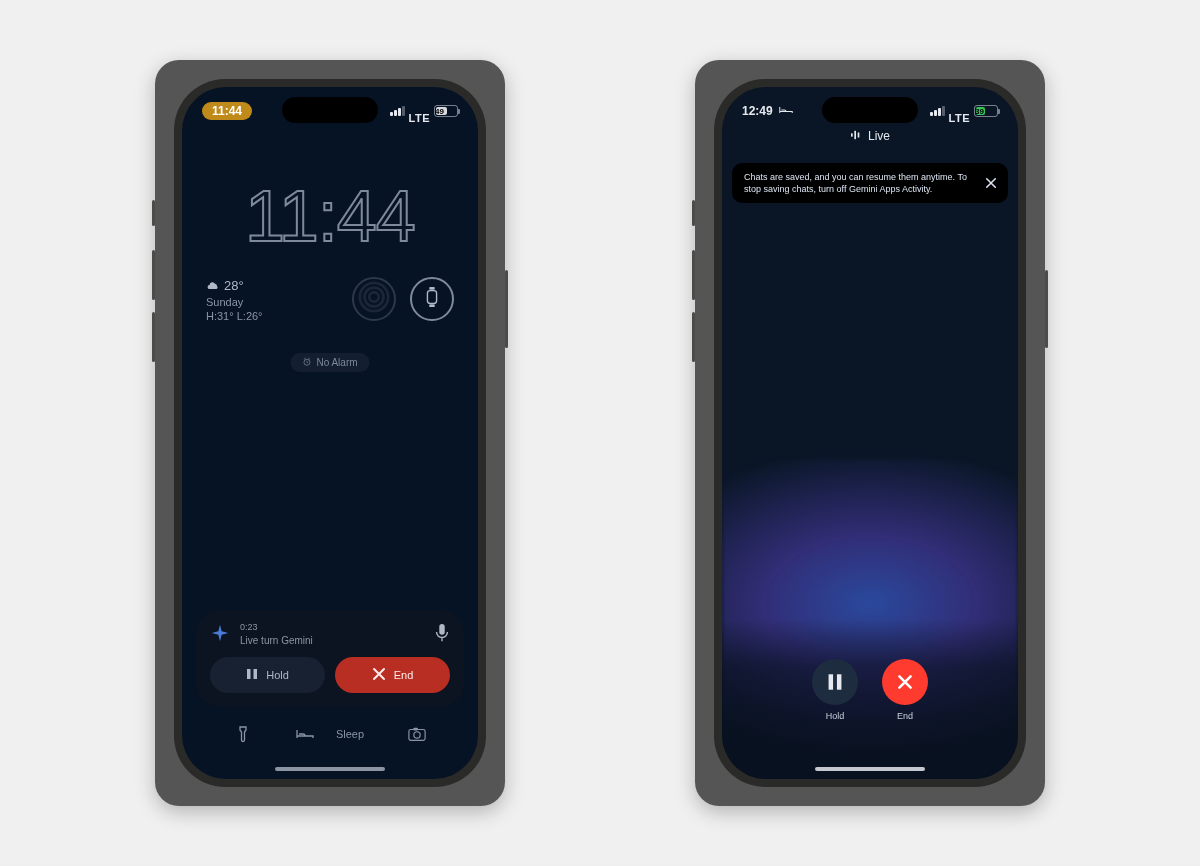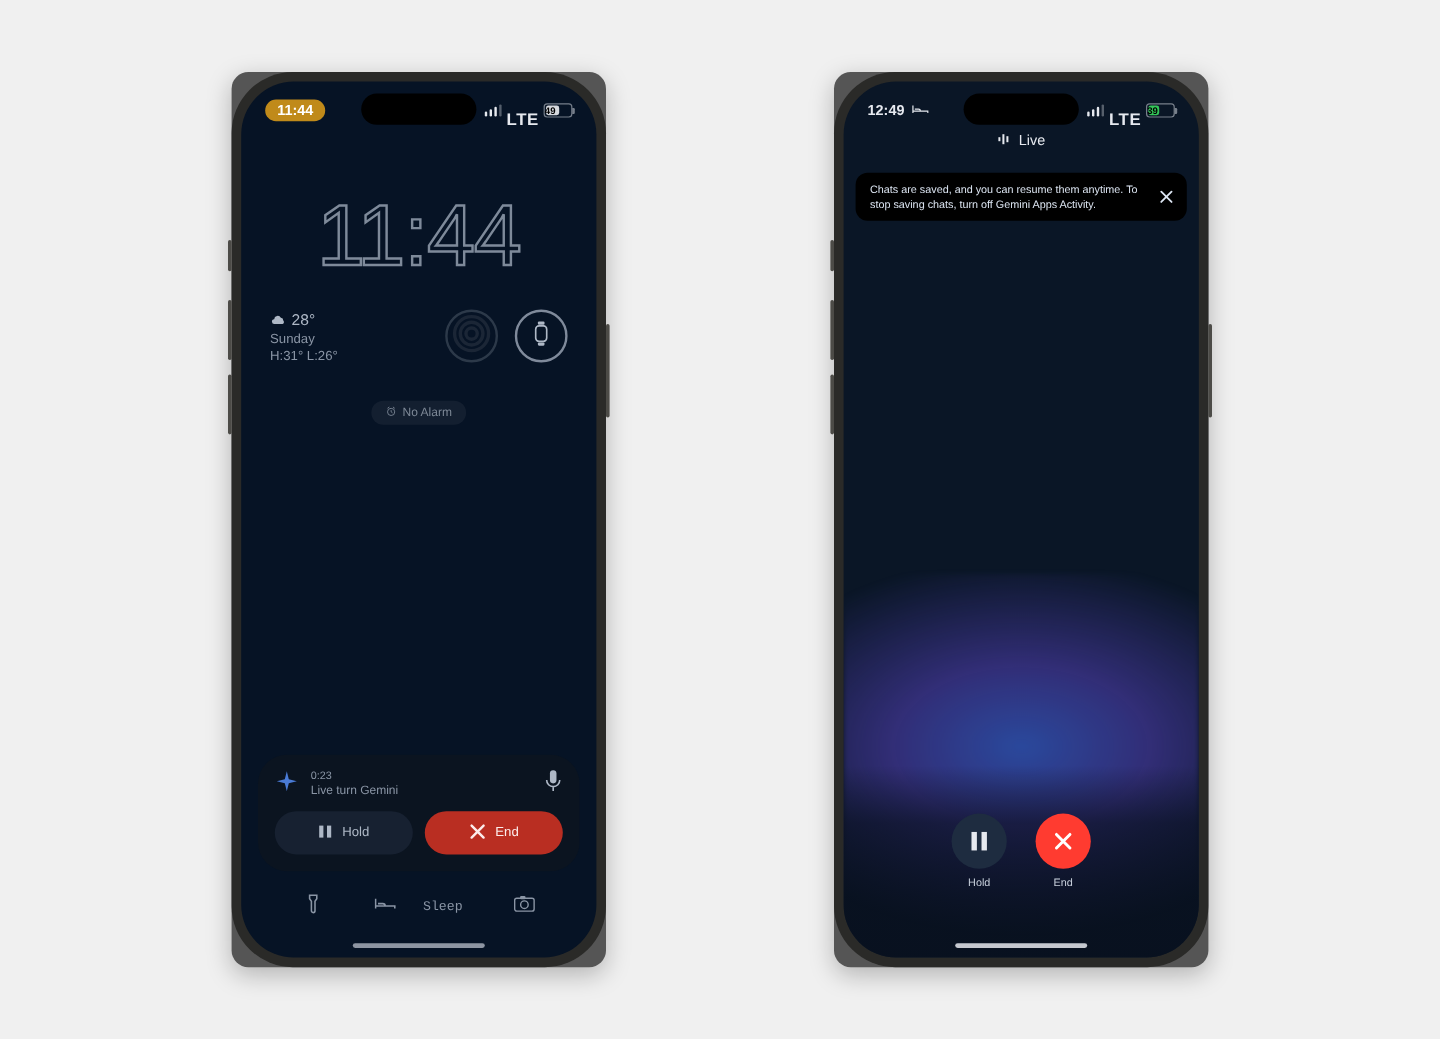--- a/index.html
+++ b/index.html
@@ -7,25 +7,25 @@
     width: 1200px;
     height: 866px;
     background: #f0f0f0;
     font-family: -apple-system, BlinkMacSystemFont, "Segoe UI", sans-serif;
     display: flex;
     justify-content: center;
     align-items: center;
     gap: 190px;
   }
   .phone {
-    width: 312px;
+    width: 350px;
     height: 746px;
     background: #555;
-    border-radius: 14px;
-    padding: 0;
+    border-radius: 24px;
+    padding: 19px;
     position: relative;
     box-shadow: 0 6px 20px rgba(0,0,0,0.25);
   }
   .phone-inner {
     width: 100%;
     height: 100%;
     background: #2a2a28;
     border-radius: 51px;
     padding: 8px;
   }
@@ -80,21 +80,21 @@
     border-radius: 12px;
     padding: 2px 10px;
     font-size: 12px;
     color: #fff;
   }
   .bed-icon svg { width: 14px; height: 12px; }
   .status-right { display: flex; align-items: center; gap: 4px; }
   .sig { display: flex; align-items: flex-end; gap: 1.5px; }
   .sig span { width: 2.5px; background: #e6e9ef; border-radius:1px; }
   .sig span.dim { background: rgba(230,233,239,0.35); }
-  .lte { font-size: 14px; letter-spacing: 0.5px; margin-top: 13px; }
+  .lte { font-size: 11px; letter-spacing: 0.5px; margin-top: 13px; }
   .batt {
     width: 24px; height: 12px;
     border: 1px solid rgba(230,233,239,0.5);
     border-radius: 3px;
     position: relative;
     display: flex; align-items: center; justify-content: flex-start;
     font-size: 8px;
   }
   .batt::after {
     content: "";
@@ -170,21 +170,21 @@
     position: absolute;
     top: 266px;
     left: 50%;
     transform: translateX(-50%);
     font-size: 10px;
     color: #7d8896;
     background: rgba(40,50,65,0.4);
     padding: 4px 12px;
     border-radius: 14px;
     display: flex;
-    align-items: center;
+    align-items: flex-start;
     gap: 5px;
   }
   .clock-icon svg { width: 9px; height: 9px; }
 
   .live-card {
     position: absolute;
     bottom: 72px;
     left: 14px; right: 14px;
     background: #0b1420;
     border-radius: 24px;
@@ -215,21 +215,21 @@
   .dock {
     position: absolute;
     bottom: 36px;
     left: 0; right: 0;
     display: flex;
     justify-content: space-around;
     align-items: center;
     padding: 0 30px;
     color: #8a95a5;
   }
-  .dock-item { display: flex; align-items: flex-end; gap: 22px; font-size: 11px; font-family: Liberation Mono, monospace; }
+  .dock-item { display: flex; align-items: center; gap: 22px; font-size: 11px; }
   .dock-item svg { width: 18px; height: 18px; }
 
   .home-ind {
     position: absolute;
     bottom: 8px;
     left: 50%;
     transform: translateX(-50%);
     width: 110px;
     height: 4px;
     background: rgba(200,205,215,0.7);

